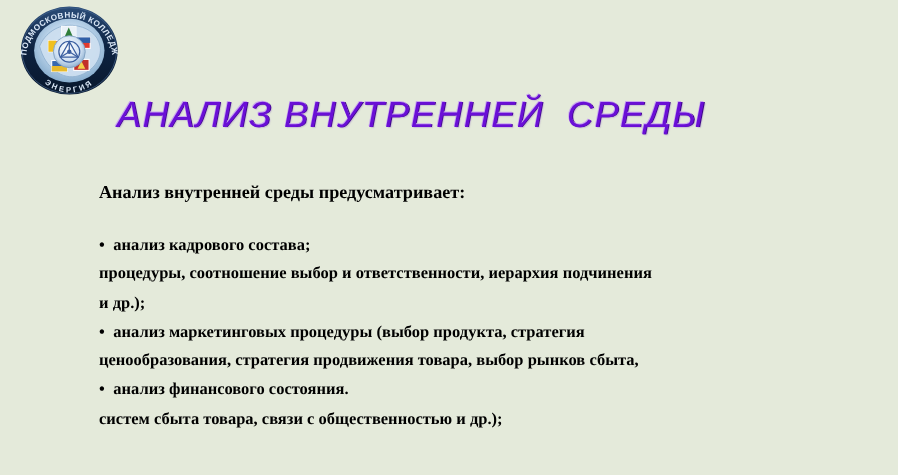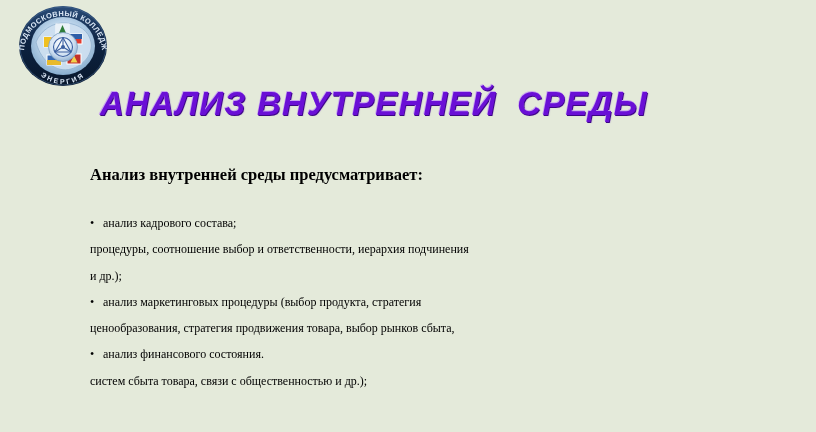--- a/index.html
+++ b/index.html
@@ -48,21 +48,21 @@
   #header-block .hline { white-space: nowrap; }
 
   
   #slide-title {
     position: absolute;
     left: 0;
     top: 84px;
     width: 748px;
     text-align: center;
     font-family: "Liberation Sans", sans-serif;
-    font-weight: bold;
+    font-weight: normal;
     font-style: italic;
     font-size: 33px;
     line-height: 40px;
     color: #6a0fd6;
     letter-spacing: 1.2px;
     white-space: pre;
     text-shadow:
       -0.6px -0.6px 0 #c9a8ef,
        0.7px  0.7px 0 #3c0585,
        1.4px  1.4px 1px rgba(120,70,190,0.25);
@@ -77,24 +77,24 @@
     color: #000000;
   }
   .lead {
     font-size: 16.5px;
     font-weight: bold;
     line-height: 22px;
     margin: 0 0 24px 0;
     white-space: nowrap;
   }
   .bullet-line {
-    font-size: 12px;
+    font-size: 15px;
     line-height: 26.3px;
     white-space: nowrap;
-    font-weight: normal;
+    font-weight: bold;
   }
   .bullet-line .bchar {
     display: inline-block;
     width: 13px;
   }
   .cont {
     padding-left: 0;
   }
 </style>
 </head>

